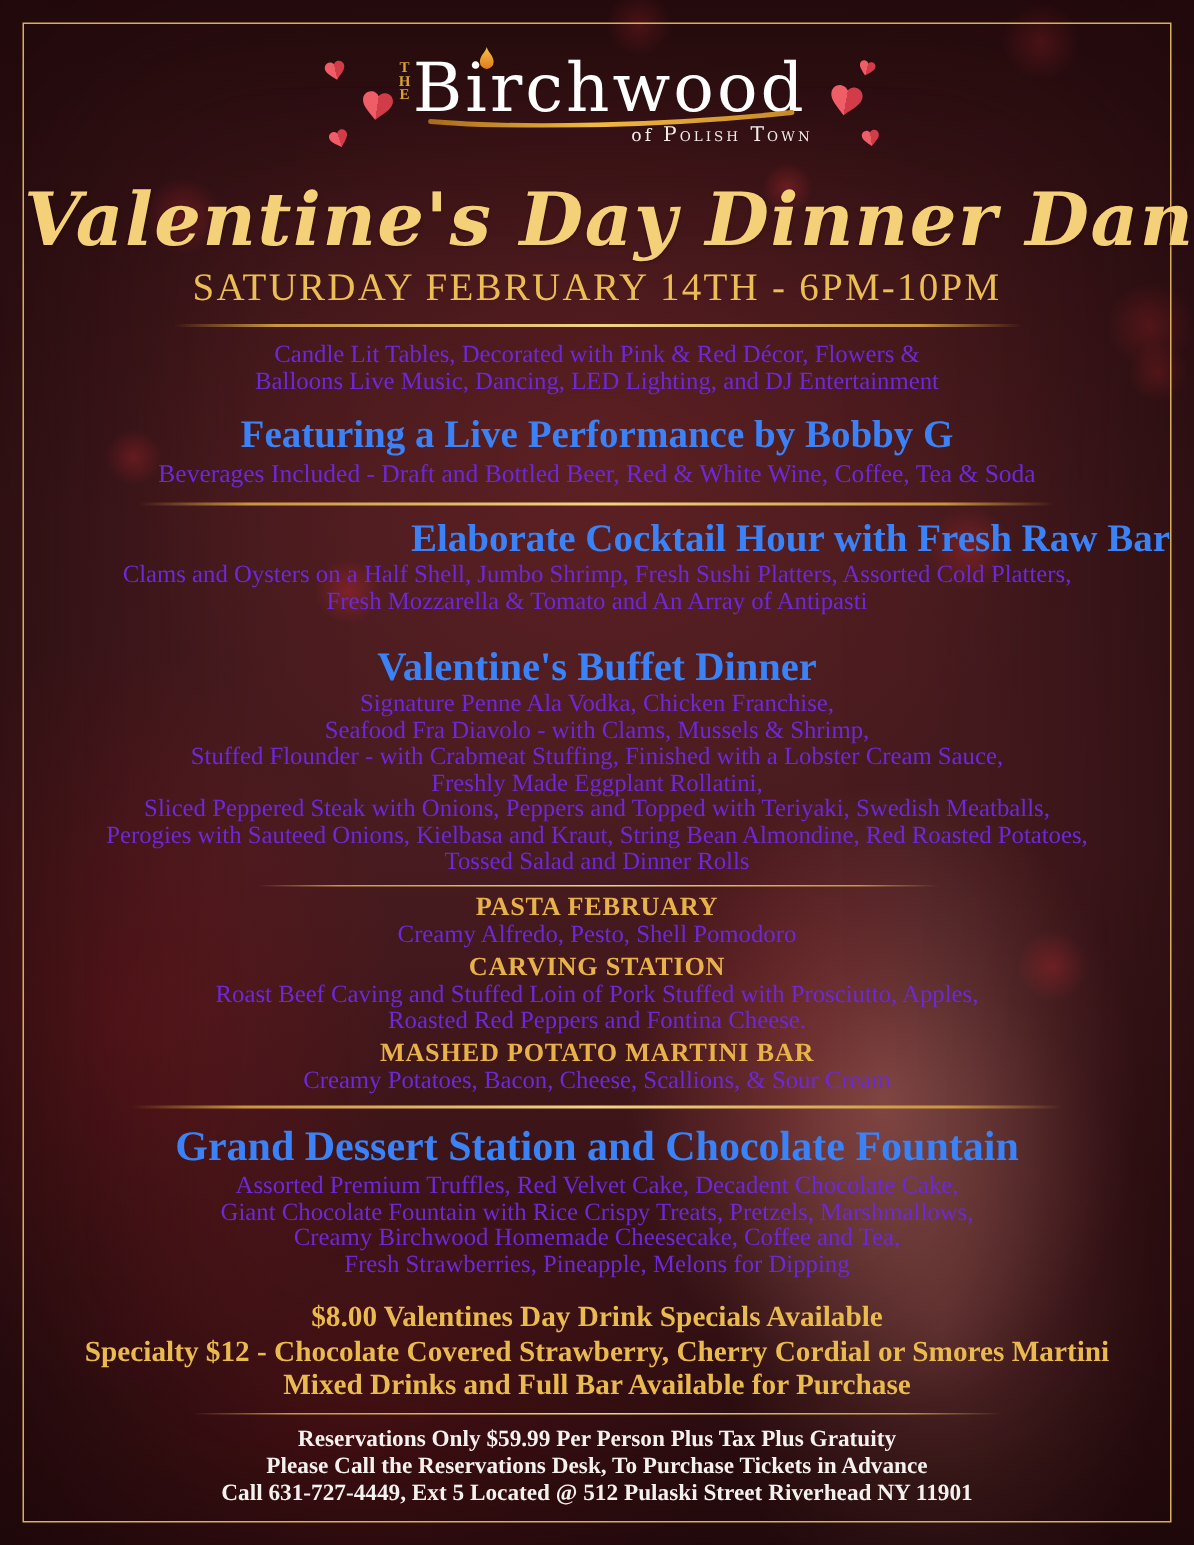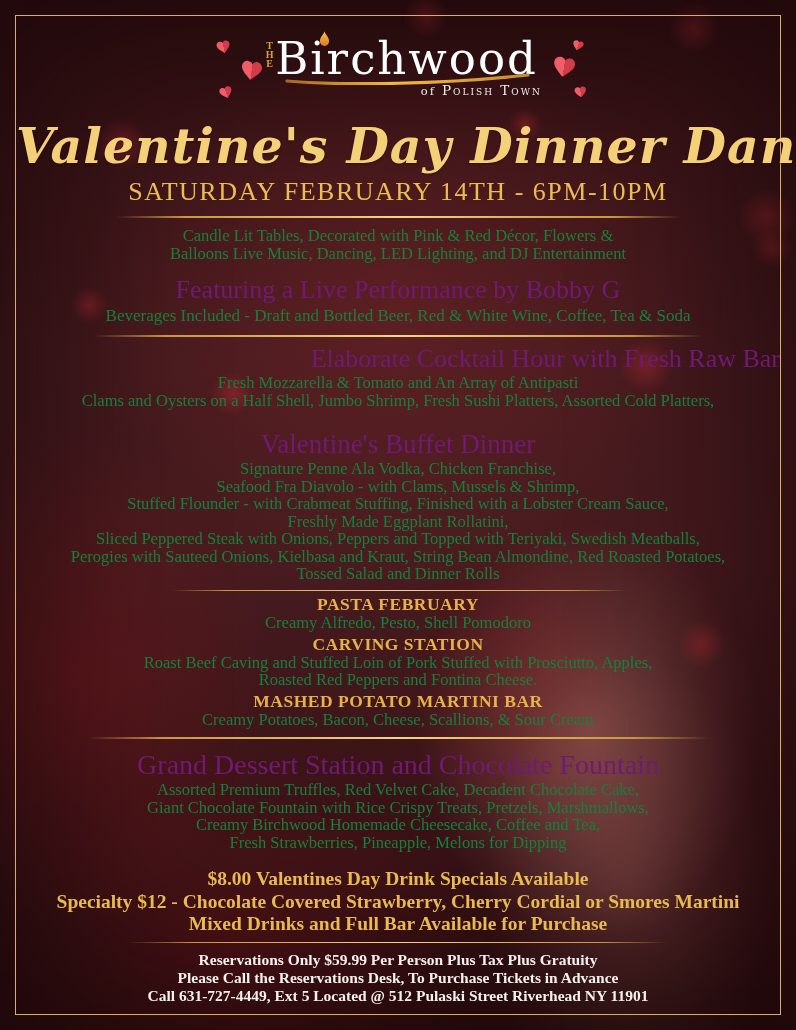--- a/index.html
+++ b/index.html
@@ -56,22 +56,22 @@
     letter-spacing:1px;text-shadow:0 1px 2px rgba(40,8,10,.6);}
   .date-line{font-size:26px;line-height:32px;color:#eabd55;letter-spacing:1.5px;
     font-family:"Liberation Serif",serif;}
   .sep{height:2px;margin:8px auto 0;
     background:linear-gradient(90deg, rgba(233,185,90,0) 0%, #c9953d 12%, #f3d583 50%, #c9953d 88%, rgba(233,185,90,0) 100%);}
   .sep1{width:565px;}
   .sep2{width:610px;margin-top:9px;}
   .sep3{width:455px;height:1.5px;margin-top:7px;}
   .sep4{width:620px;margin-top:9px;}
   .sep5{width:540px;height:1.5px;margin-top:6px;}
-  .txt{font-size:16.5px;line-height:17.5px;color:#15803d;}
-  .gold-h{color:#701a75;font-weight:normal;font-family:"Liberation Serif",serif;}
+  .txt{font-size:16.5px;line-height:17.5px;color:#6d28d9;}
+  .gold-h{color:#3b82f6;font-weight:bold;font-family:"Liberation Serif",serif;}
   .h-featuring{font-size:26px;line-height:30px;margin-top:13px;}
   .h-cocktail{font-size:26px;line-height:30px;margin-top:7px;text-align:right;}
   .h-buffet{font-size:27px;line-height:31px;margin-top:20px;}
   .h-dessert{font-size:28px;line-height:33px;margin-top:9px;}
   .station-name{color:#e7b24a;font-weight:bold;font-size:17.5px;line-height:20px;
     letter-spacing:.5px;margin-top:2px;}
   .station-first{margin-top:3px;}
   .mt9{margin-top:9px;} .mt1{margin-top:1px;}
   .drinks{color:#e9ba50;font-weight:bold;font-size:19.5px;line-height:22.5px;margin-top:17px;}
   .resv{font-weight:bold;font-size:15.5px;line-height:18px;margin-top:8px;color:#f5f1ee;}
@@ -159,22 +159,22 @@
   <div class="sep sep1"></div>
 
   <div class="txt mt9">Candle Lit Tables, Decorated with Pink &amp; Red Décor, Flowers &amp;</div>
   <div class="txt">Balloons Live Music, Dancing, LED Lighting, and DJ Entertainment</div>
 
   <div class="gold-h h-featuring">Featuring a Live Performance by Bobby G</div>
   <div class="txt mt1" style="font-size:17px;line-height:20px">Beverages Included - Draft and Bottled Beer, Red &amp; White Wine, Coffee, Tea &amp; Soda</div>
   <div class="sep sep2"></div>
 
   <div class="gold-h h-cocktail">Elaborate Cocktail Hour with Fresh Raw Bar</div>
+  <div class="txt">Clams and Oysters on a Half Shell, Jumbo Shrimp, Fresh Sushi Platters, Assorted Cold Platters,</div>
   <div class="txt">Fresh Mozzarella &amp; Tomato and An Array of Antipasti</div>
-  <div class="txt">Clams and Oysters on a Half Shell, Jumbo Shrimp, Fresh Sushi Platters, Assorted Cold Platters,</div>
 
   <div class="gold-h h-buffet">Valentine's Buffet Dinner</div>
   <div class="txt">Signature Penne Ala Vodka, Chicken Franchise,</div>
   <div class="txt">Seafood Fra Diavolo - with Clams, Mussels &amp; Shrimp,</div>
   <div class="txt">Stuffed Flounder - with Crabmeat Stuffing, Finished with a Lobster Cream Sauce,</div>
   <div class="txt">Freshly Made Eggplant Rollatini,</div>
   <div class="txt">Sliced Peppered Steak with Onions, Peppers and Topped with Teriyaki,  Swedish Meatballs,</div>
   <div class="txt">Perogies with Sauteed Onions, Kielbasa and Kraut, String Bean Almondine, Red Roasted Potatoes,</div>
   <div class="txt">Tossed Salad and Dinner Rolls</div>
   <div class="sep sep3"></div>

